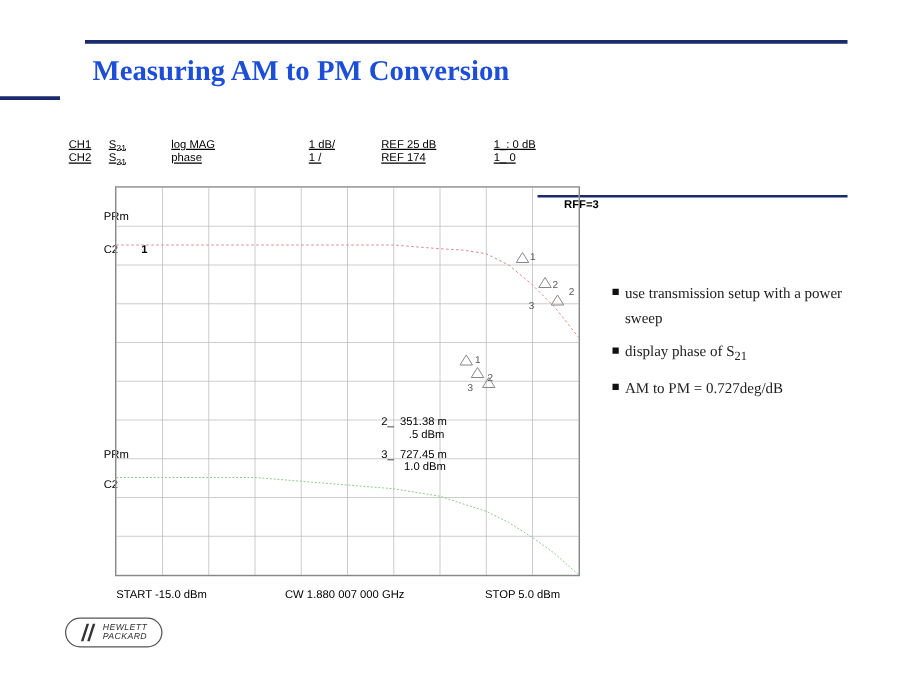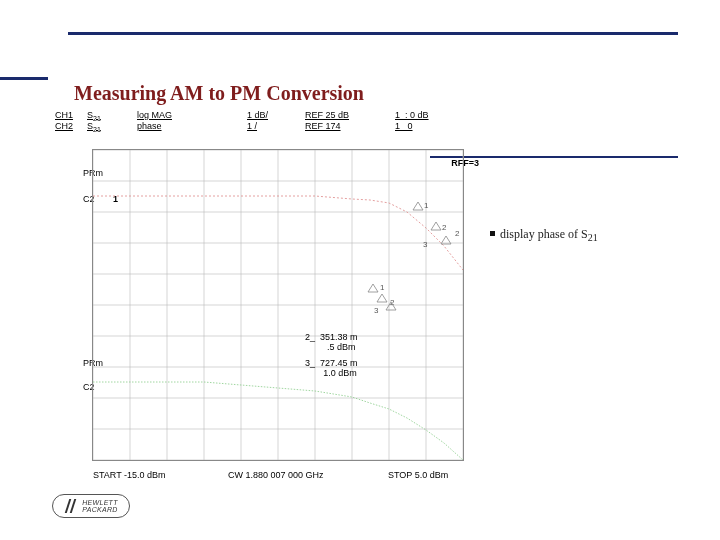--- a/index.html
+++ b/index.html
@@ -12,23 +12,22 @@
     overflow: hidden;
   }
   .top-rule {
     position: absolute;
     top: 32px; left: 68px; right: 42px;
     height: 3px; background: #1a2a6c;
   }
   .page-title {
     position: absolute;
     top: 44px; left: 74px;
-    font-size: 20px; color: #7f1d1d;
+    font-size: 23px; color: #1d4ed8;
     font-family: Georgia, serif;
-    margin-top: 38px;
   }
   .sub-rule {
     position: absolute;
     top: 156px; height: 2px;
     left: 430px; right: 42px;
     background: #1a2a6c;
   }
   .stub-rule {
     position: absolute;
     top: 70px; left: 0; width: 48px; height: 10px;
@@ -215,21 +214,28 @@
 
   <div class="footer-labels">
     <span class="ftr" style="left:0">START -15.0 dBm</span>
     <span class="ftr" style="left:135px">CW  1.880 007 000 GHz</span>
     <span class="ftr" style="left:295px">STOP   5.0 dBm</span>
   </div>
 </div>
 
 <div class="bullets">
   <div class="row">
+    <span>use transmission setup with a power</span><br>
+    <span>sweep</span>
+  </div>
+  <div class="row">
     <span>display phase of S</span><span class="sub21">21</span>
+  </div>
+  <div class="row">
+    <span>AM to PM =  0.727deg/dB</span>
   </div>
 </div>
 
 <div class="hp-logo">
   <span class="slashes"></span>
   <span style="white-space:pre; text-align:left; line-height:1">HEWLETT
 PACKARD</span>
 </div>
 
 </body></html>

